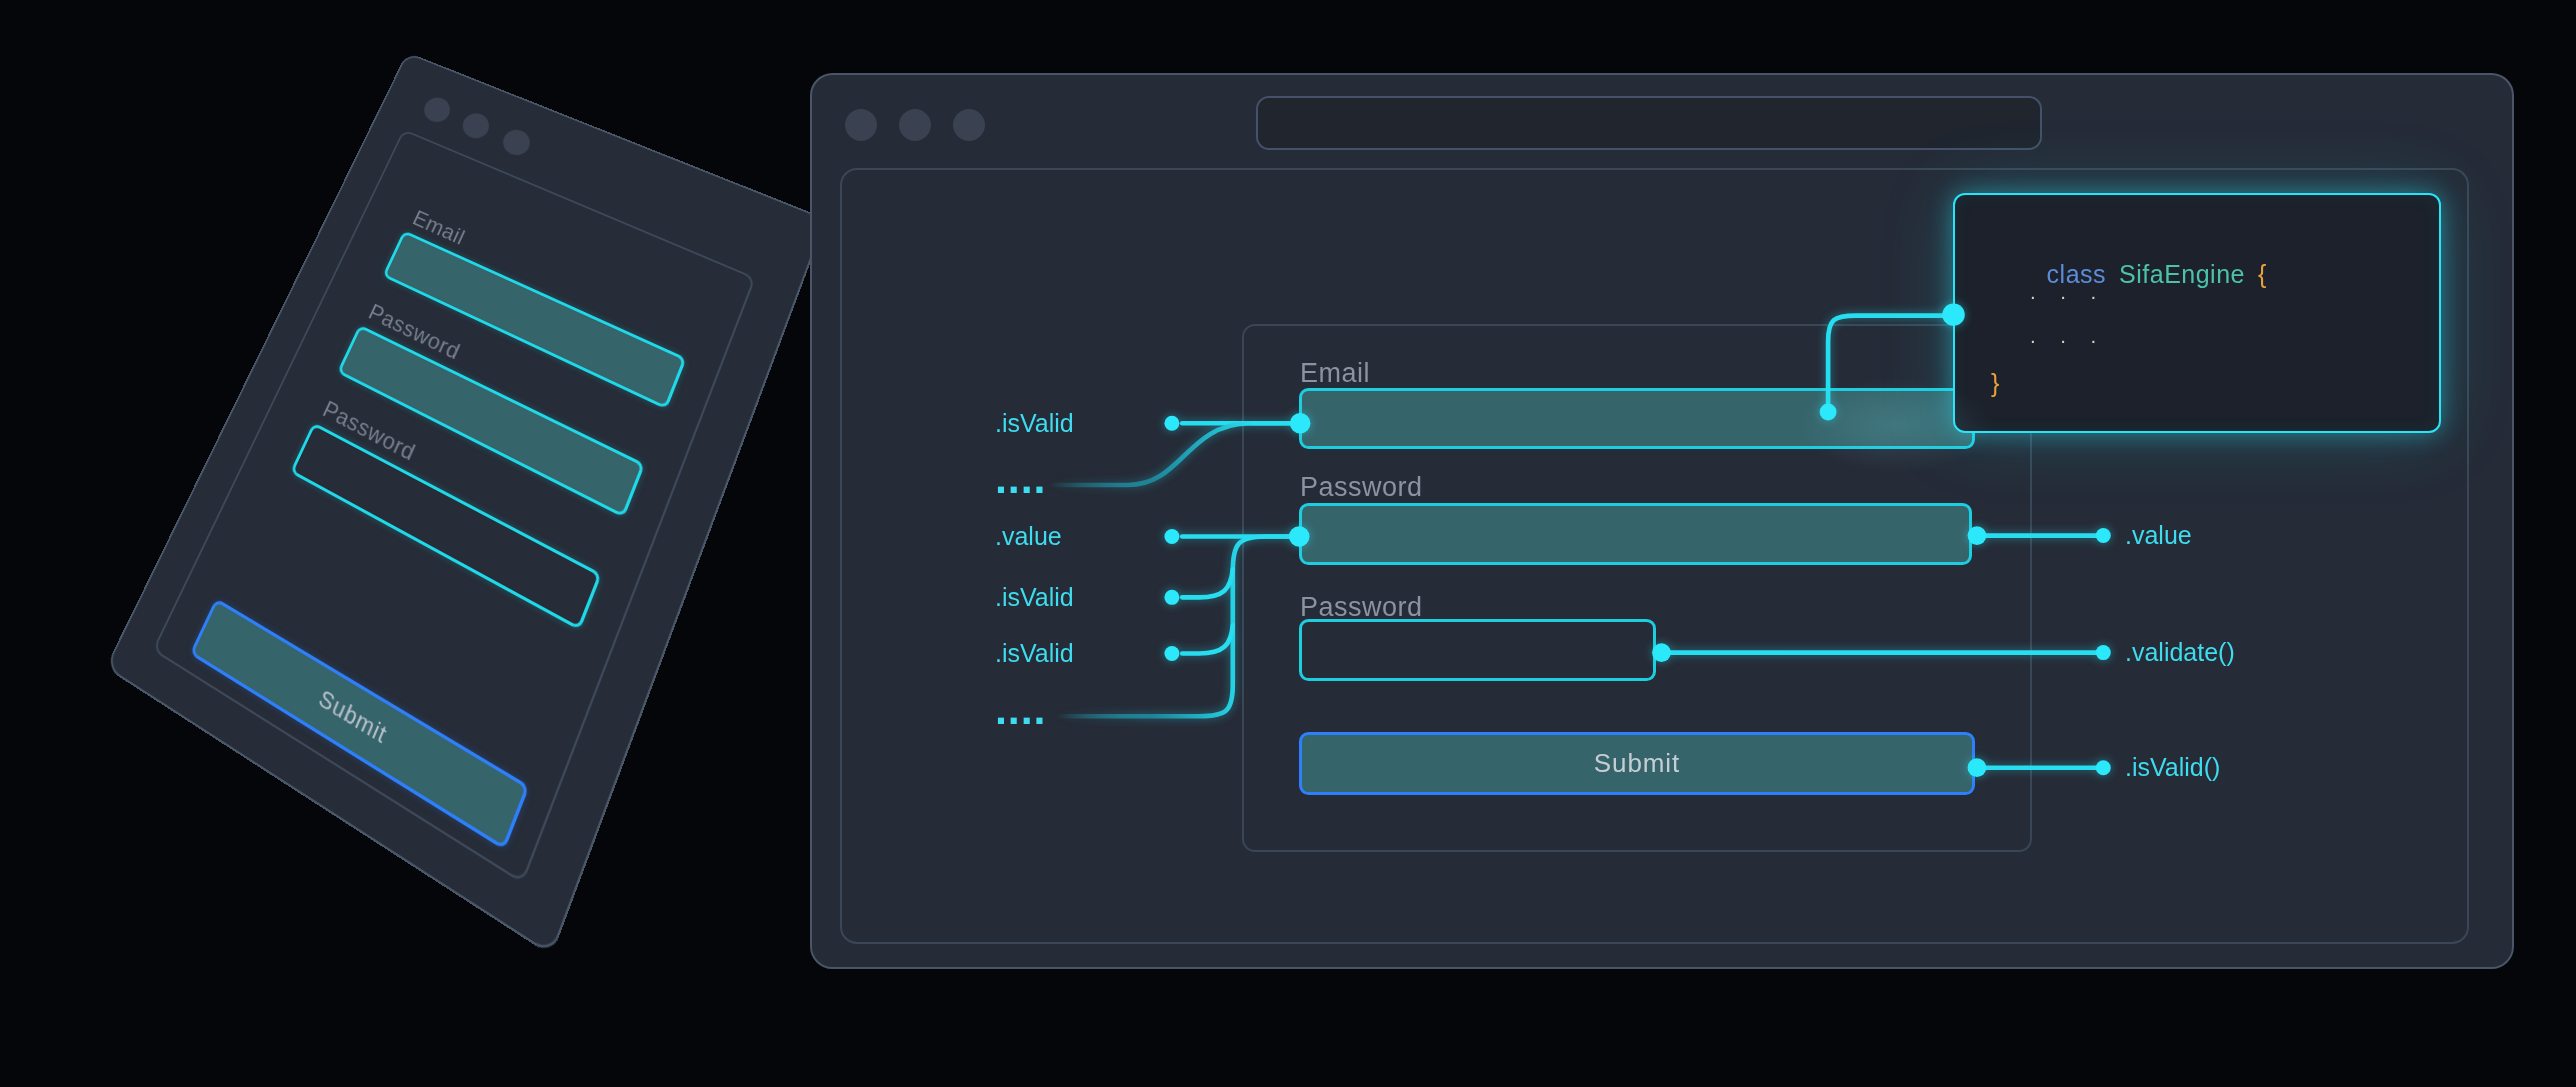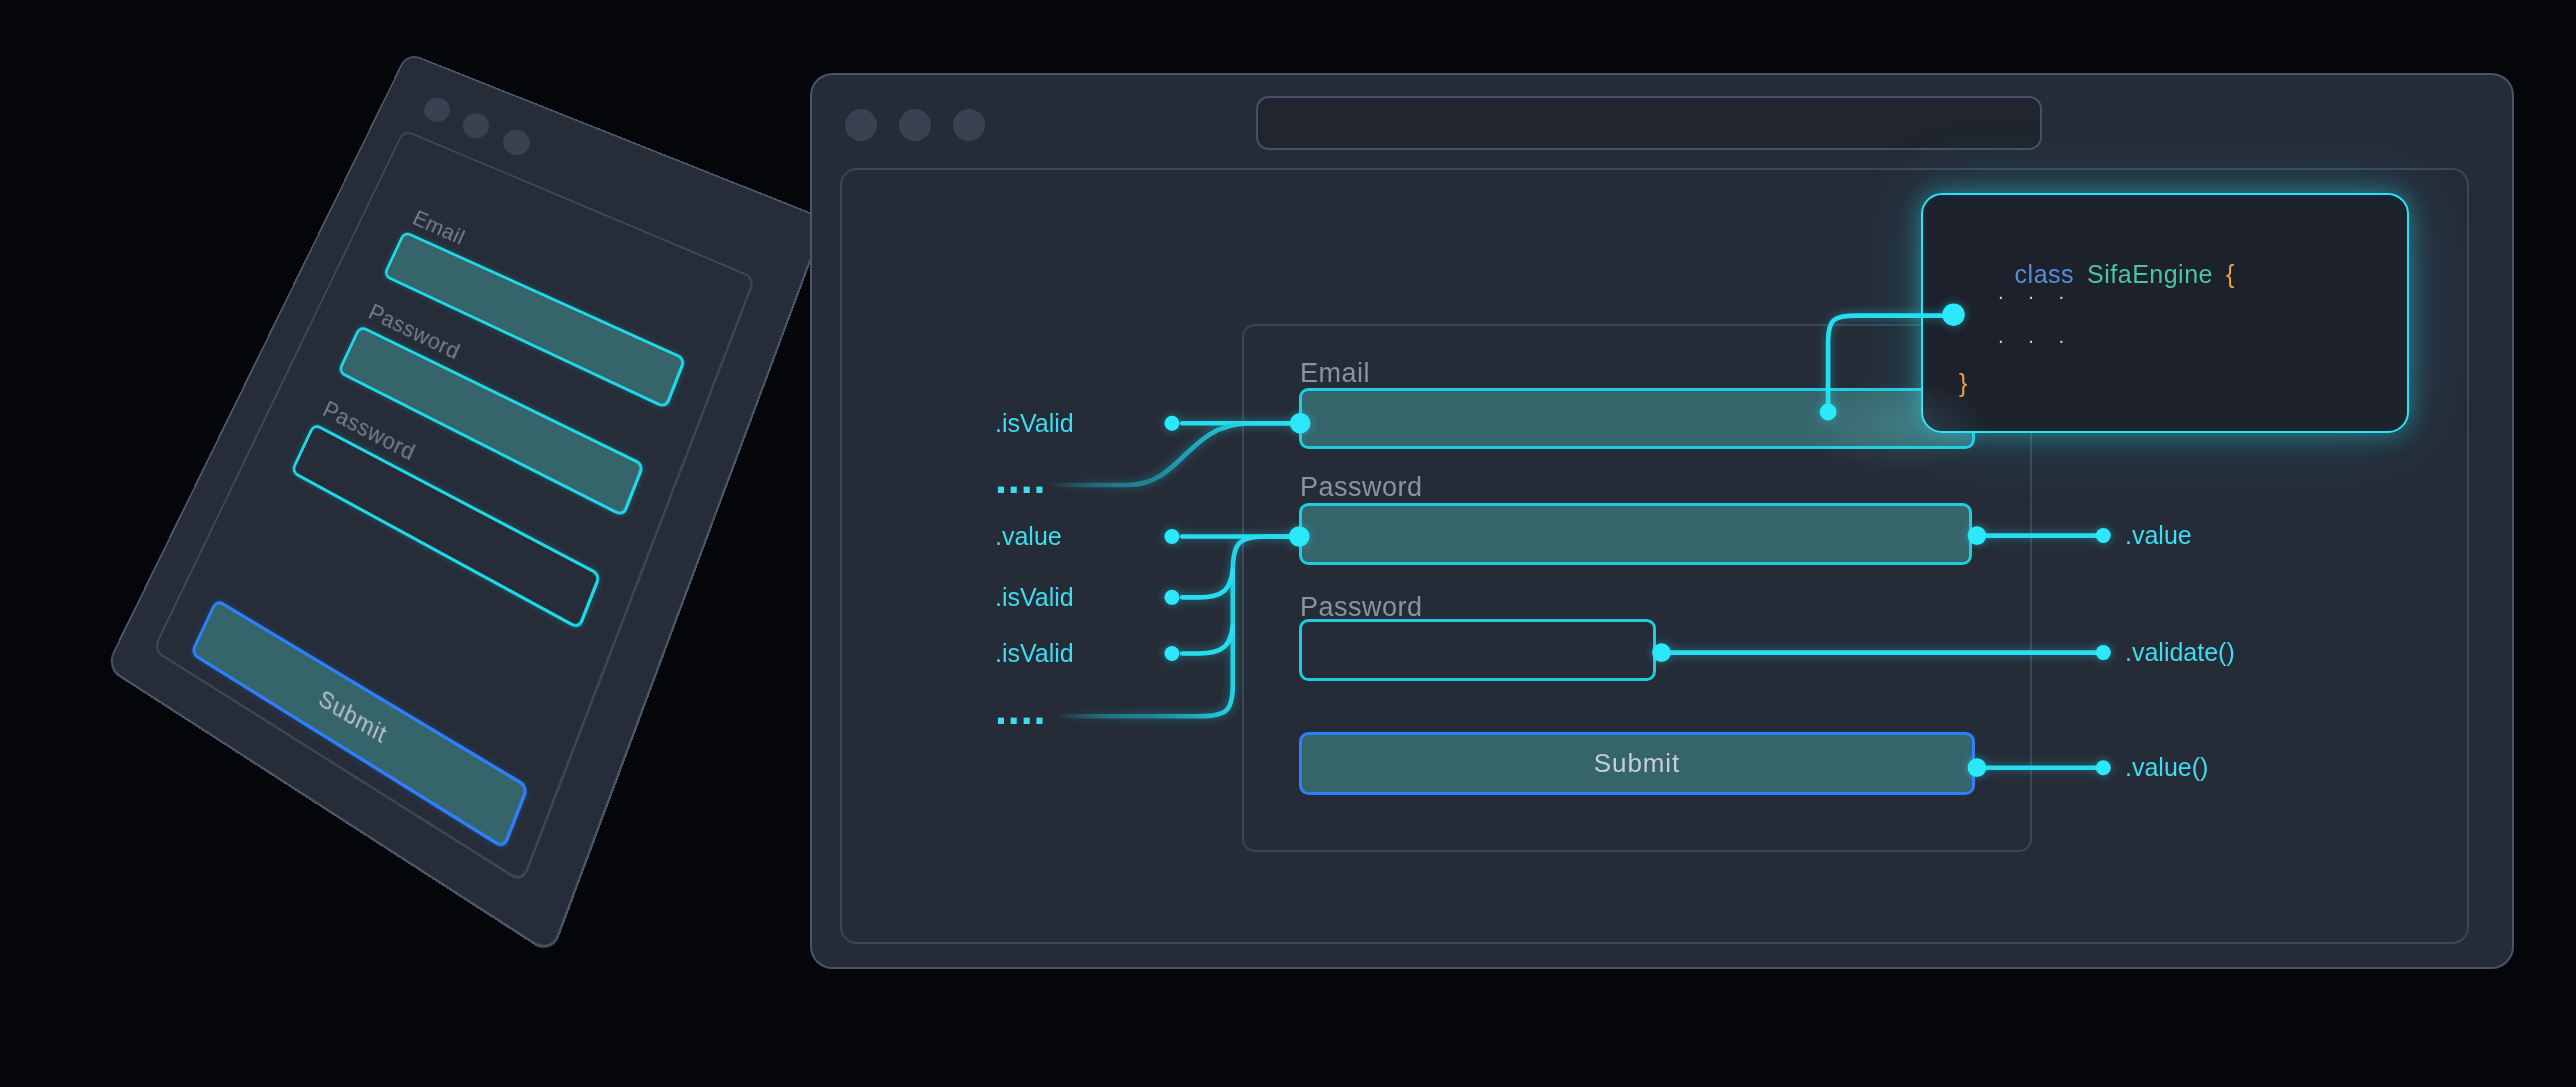--- a/index.html
+++ b/index.html
@@ -22,22 +22,22 @@
   .input{border:3.7px solid #1CCEE0;border-radius:9.4px;background:transparent;}
   .input.filled{background:#36646B;}
   #f-email{left:55px;top:62px;width:670px;height:55px;}
   #f-pass1{left:55px;top:177px;width:667px;height:56px;}
   #f-pass2{left:55px;top:293px;width:351px;height:56px;}
   #f-submit{left:55px;top:406px;width:670px;height:57px;border:3.7px solid #2E7FFB;
             border-radius:9.4px;background:#36646B;display:flex;align-items:center;
             justify-content:center;color:#C7CDD4;font-size:26px;letter-spacing:0.9px;}
 
   
-  #code-panel{left:1109px;top:118px;width:484px;height:236px;background:#1C212B;
-              border:2.8px solid #2BE3F7;border-radius:21px;
+  #code-panel{left:1141px;top:118px;width:484px;height:236px;background:#1C212B;
+              border:2.8px solid #2BE3F7;border-radius:12px;
               box-shadow:0 0 24px rgba(43,227,247,.45),0 0 75px rgba(43,227,247,.18),
                          inset 0 0 20.6px rgba(43,227,247,.05);}
   .code-line{font-size:25px;letter-spacing:0.5px;white-space:pre;}
   #code-l1{left:32px;top:36px;}
   .tok-key{color:#5C8CD9;} .tok-name{color:#4CC2A9;margin-left:13px;}
   .tok-brace{color:#E8A23C;margin-left:13px;}
   .code-dots{left:75px;color:#D8D2B6;font-size:20.6px;letter-spacing:9.4px;}
   #code-d1{top:85px;} #code-d2{top:129px;}
   #code-close{left:36px;top:174px;color:#E8A23C;font-size:25px;}
 
@@ -136,21 +136,21 @@
 
   <div id="al-0" class="ann ann-l abs">.isValid</div>
   <div id="al-1" class="ann ann-l ann-dots abs">....</div>
   <div id="al-2" class="ann ann-l abs">.value</div>
   <div id="al-3" class="ann ann-l abs">.isValid</div>
   <div id="al-4" class="ann ann-l abs">.isValid</div>
   <div id="al-5" class="ann ann-l ann-dots abs">....</div>
 
   <div id="ar-0" class="ann ann-r abs">.value</div>
   <div id="ar-1" class="ann ann-r abs">.validate()</div>
-  <div id="ar-2" class="ann ann-r abs">.value()</div>
+  <div id="ar-2" class="ann ann-r abs">.isValid()</div>
 
   <svg id="wires" class="abs" width="2576" height="1088" viewBox="0 0 2752 1162">
     <defs>
       <linearGradient id="g1" gradientUnits="userSpaceOnUse" x1="1120" y1="0" x2="1340" y2="0">
         <stop offset="0" stop-color="#27DEF1" stop-opacity="0"></stop>
         <stop offset="0.5" stop-color="#1E8FA4" stop-opacity="0.85"></stop>
         <stop offset="1" stop-color="#27DEF1"></stop>
       </linearGradient>
       <linearGradient id="g2" gradientUnits="userSpaceOnUse" x1="1128" y1="0" x2="1330" y2="0">
         <stop offset="0" stop-color="#27DEF1" stop-opacity="0"></stop>

